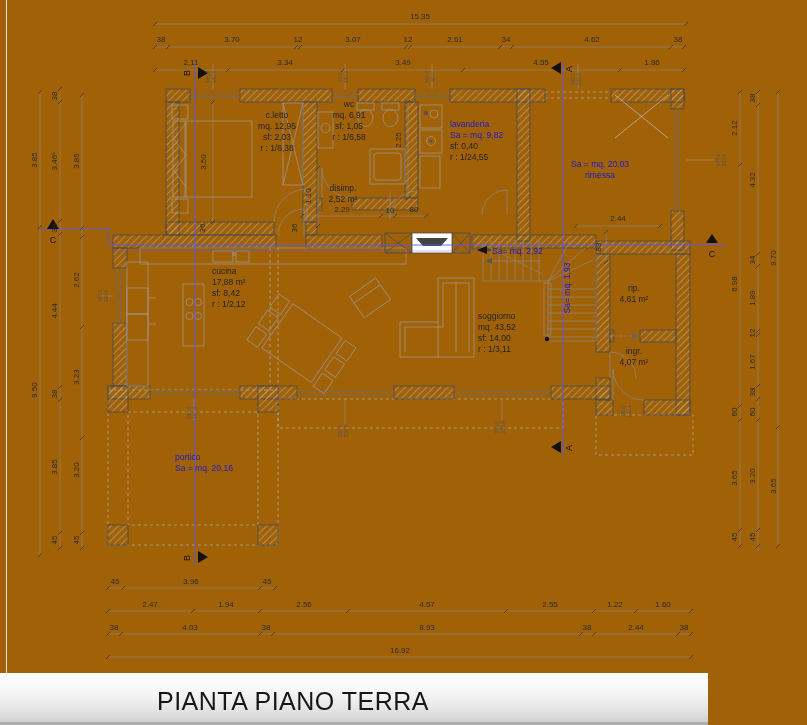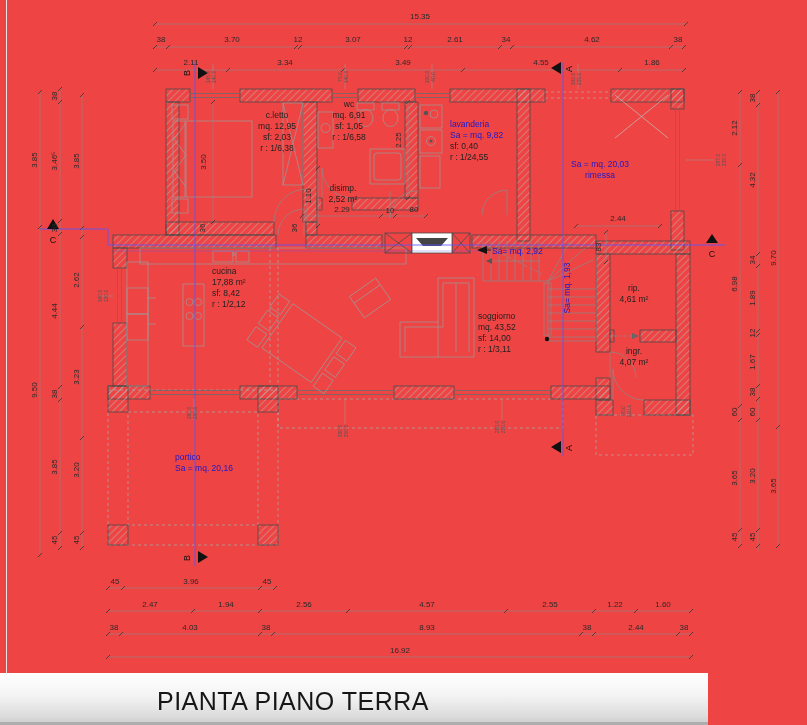--- a/index.html
+++ b/index.html
@@ -1,16 +1,16 @@
 <!DOCTYPE html>
 <html><head>
 <meta charset="utf-8">
 <style>
   html,body{margin:0;padding:0;background:#fff;}
-  .stage{position:relative;width:807px;height:725px;background:#ef4444;overflow:hidden;
+  .stage{position:relative;width:807px;height:725px;background:#a16207;overflow:hidden;
          font-family:"Liberation Sans",sans-serif;}
   .left-edge{position:absolute;left:6px;top:0;width:1px;height:676px;background:#e3e3e3;}
   svg{position:absolute;left:0;top:0;}
   svg text{font-family:"Liberation Sans",sans-serif;}
   .footer{position:absolute;left:0;top:673px;width:708px;height:49px;
           background:linear-gradient(180deg,#ffffff 0%,#f4f4f4 45%,#dcdcdc 88%,#d0d0d0 100%);
           border-bottom:3px solid #aeaeae;}
   .title{position:absolute;left:293px;top:14px;transform:translateX(-50%);
          font-size:25px;letter-spacing:.5px;color:#161616;white-space:nowrap;}
 </style>

